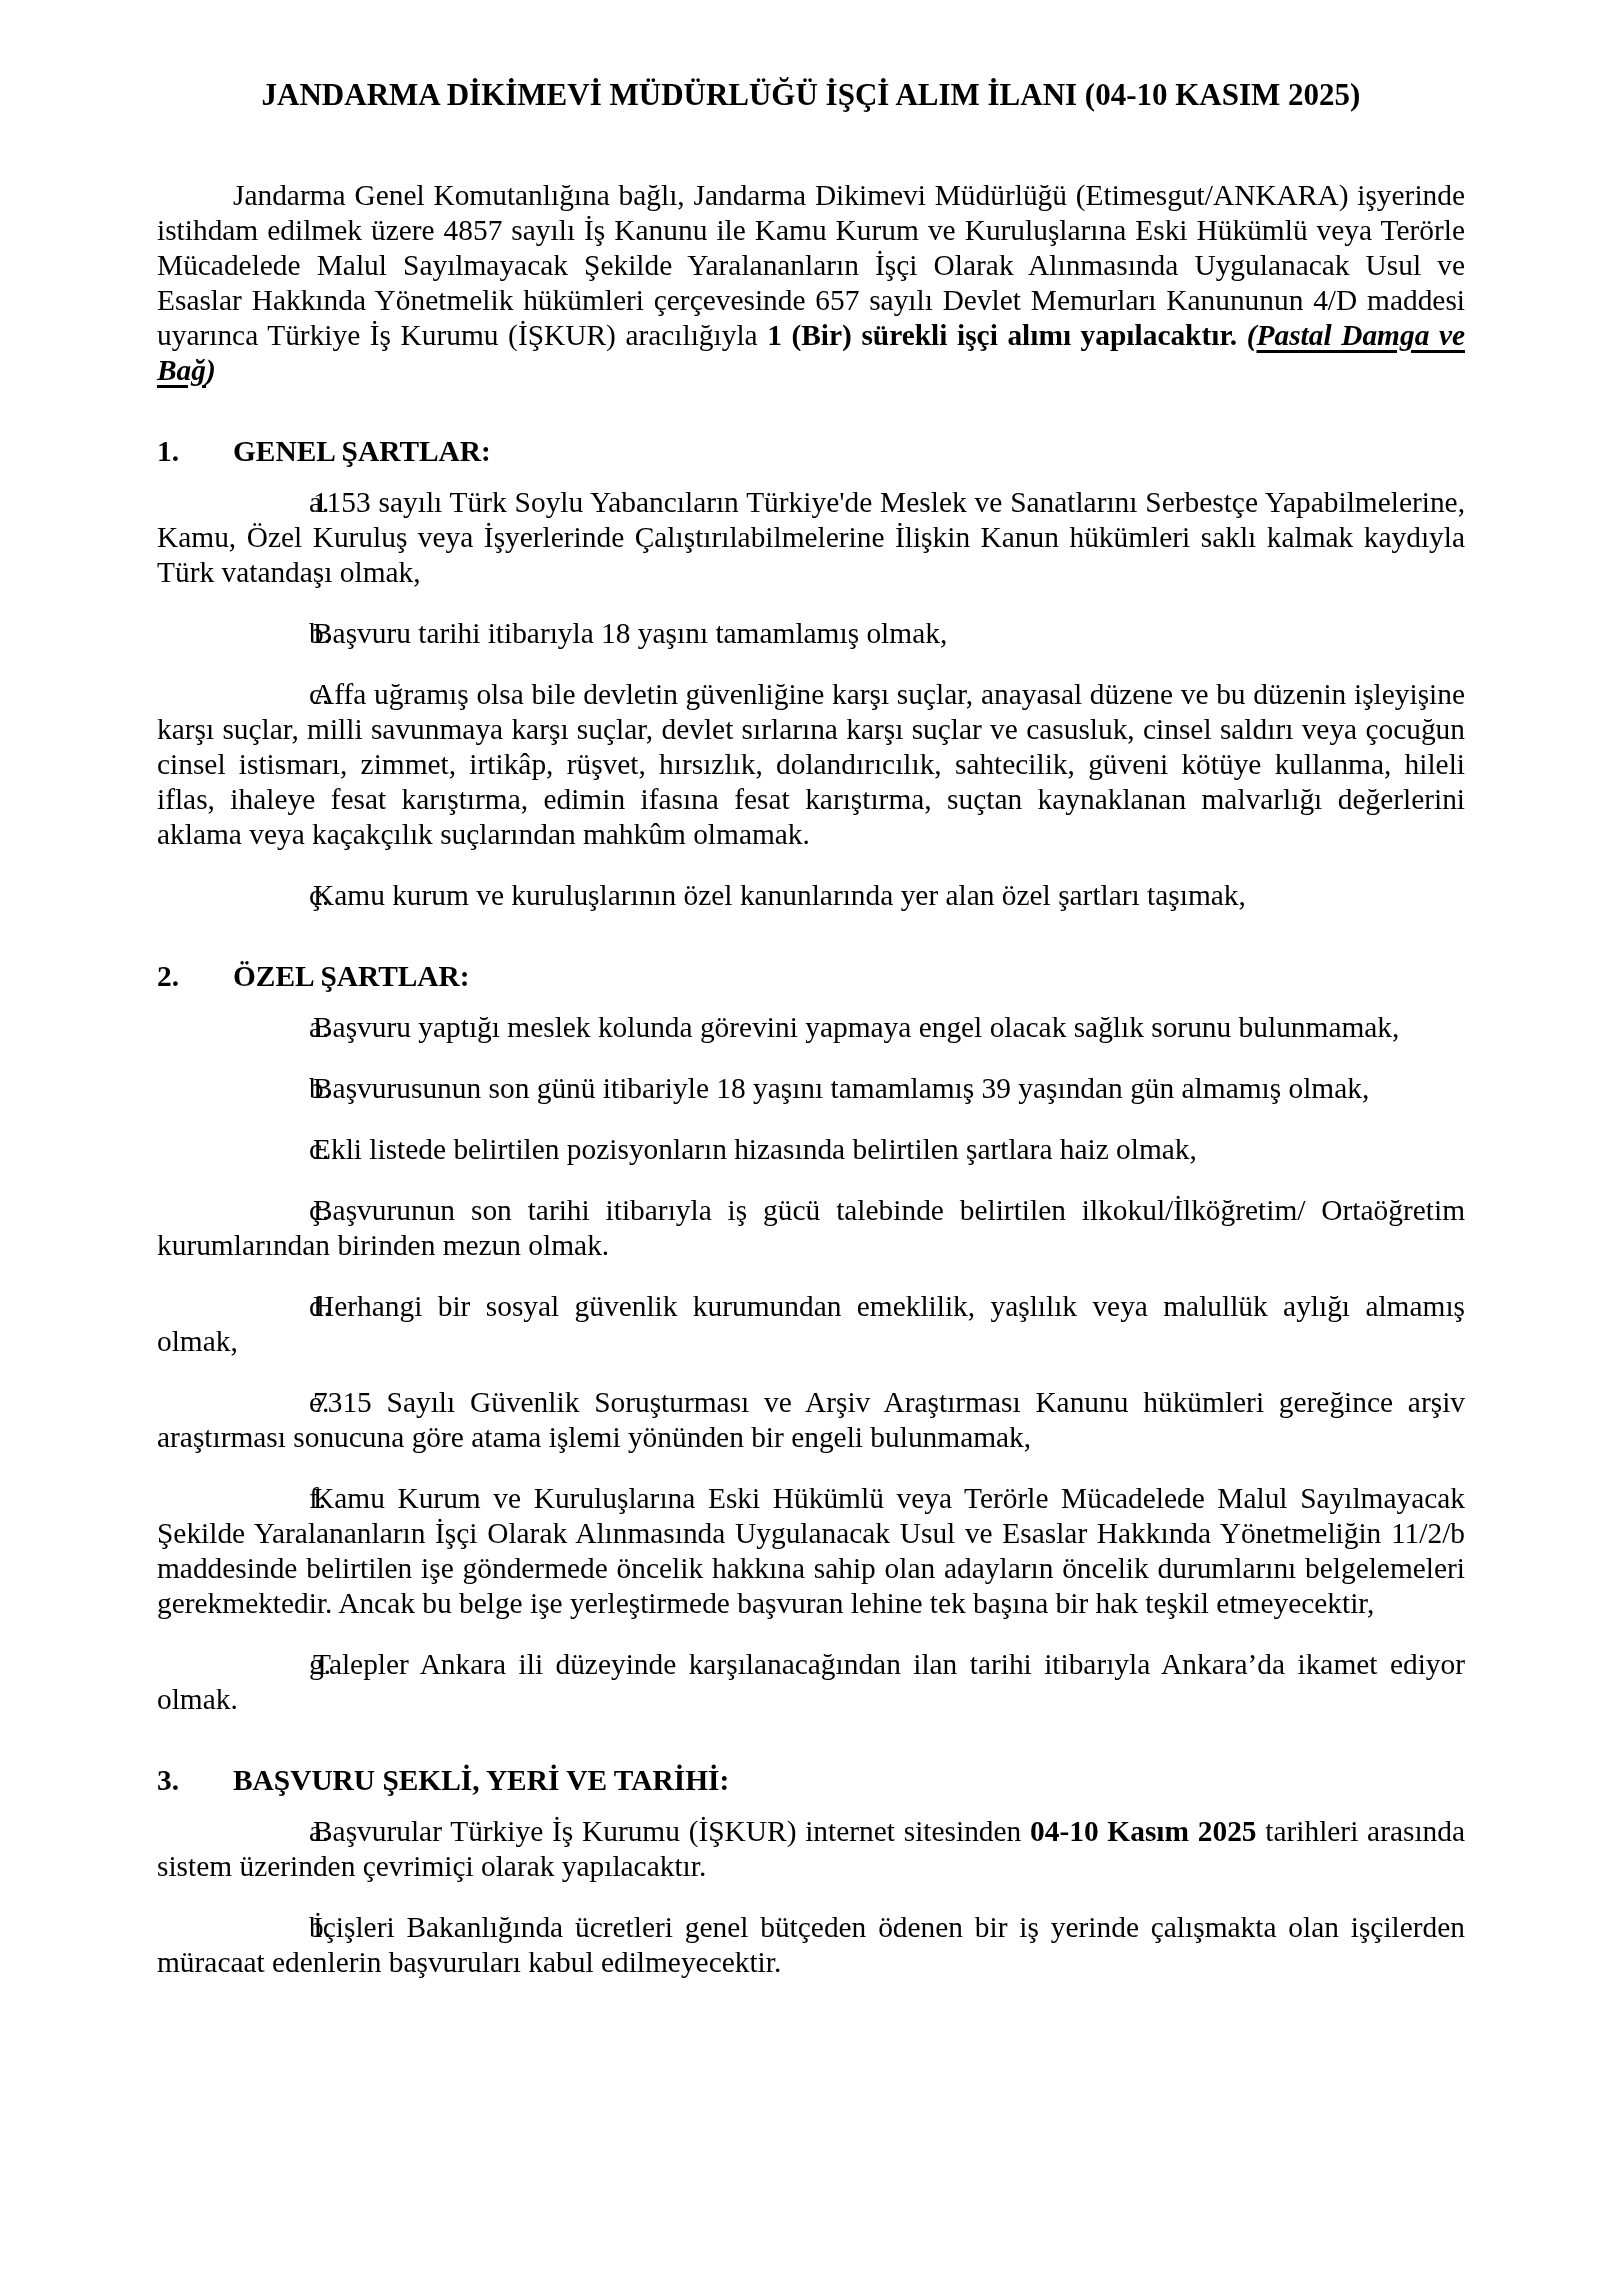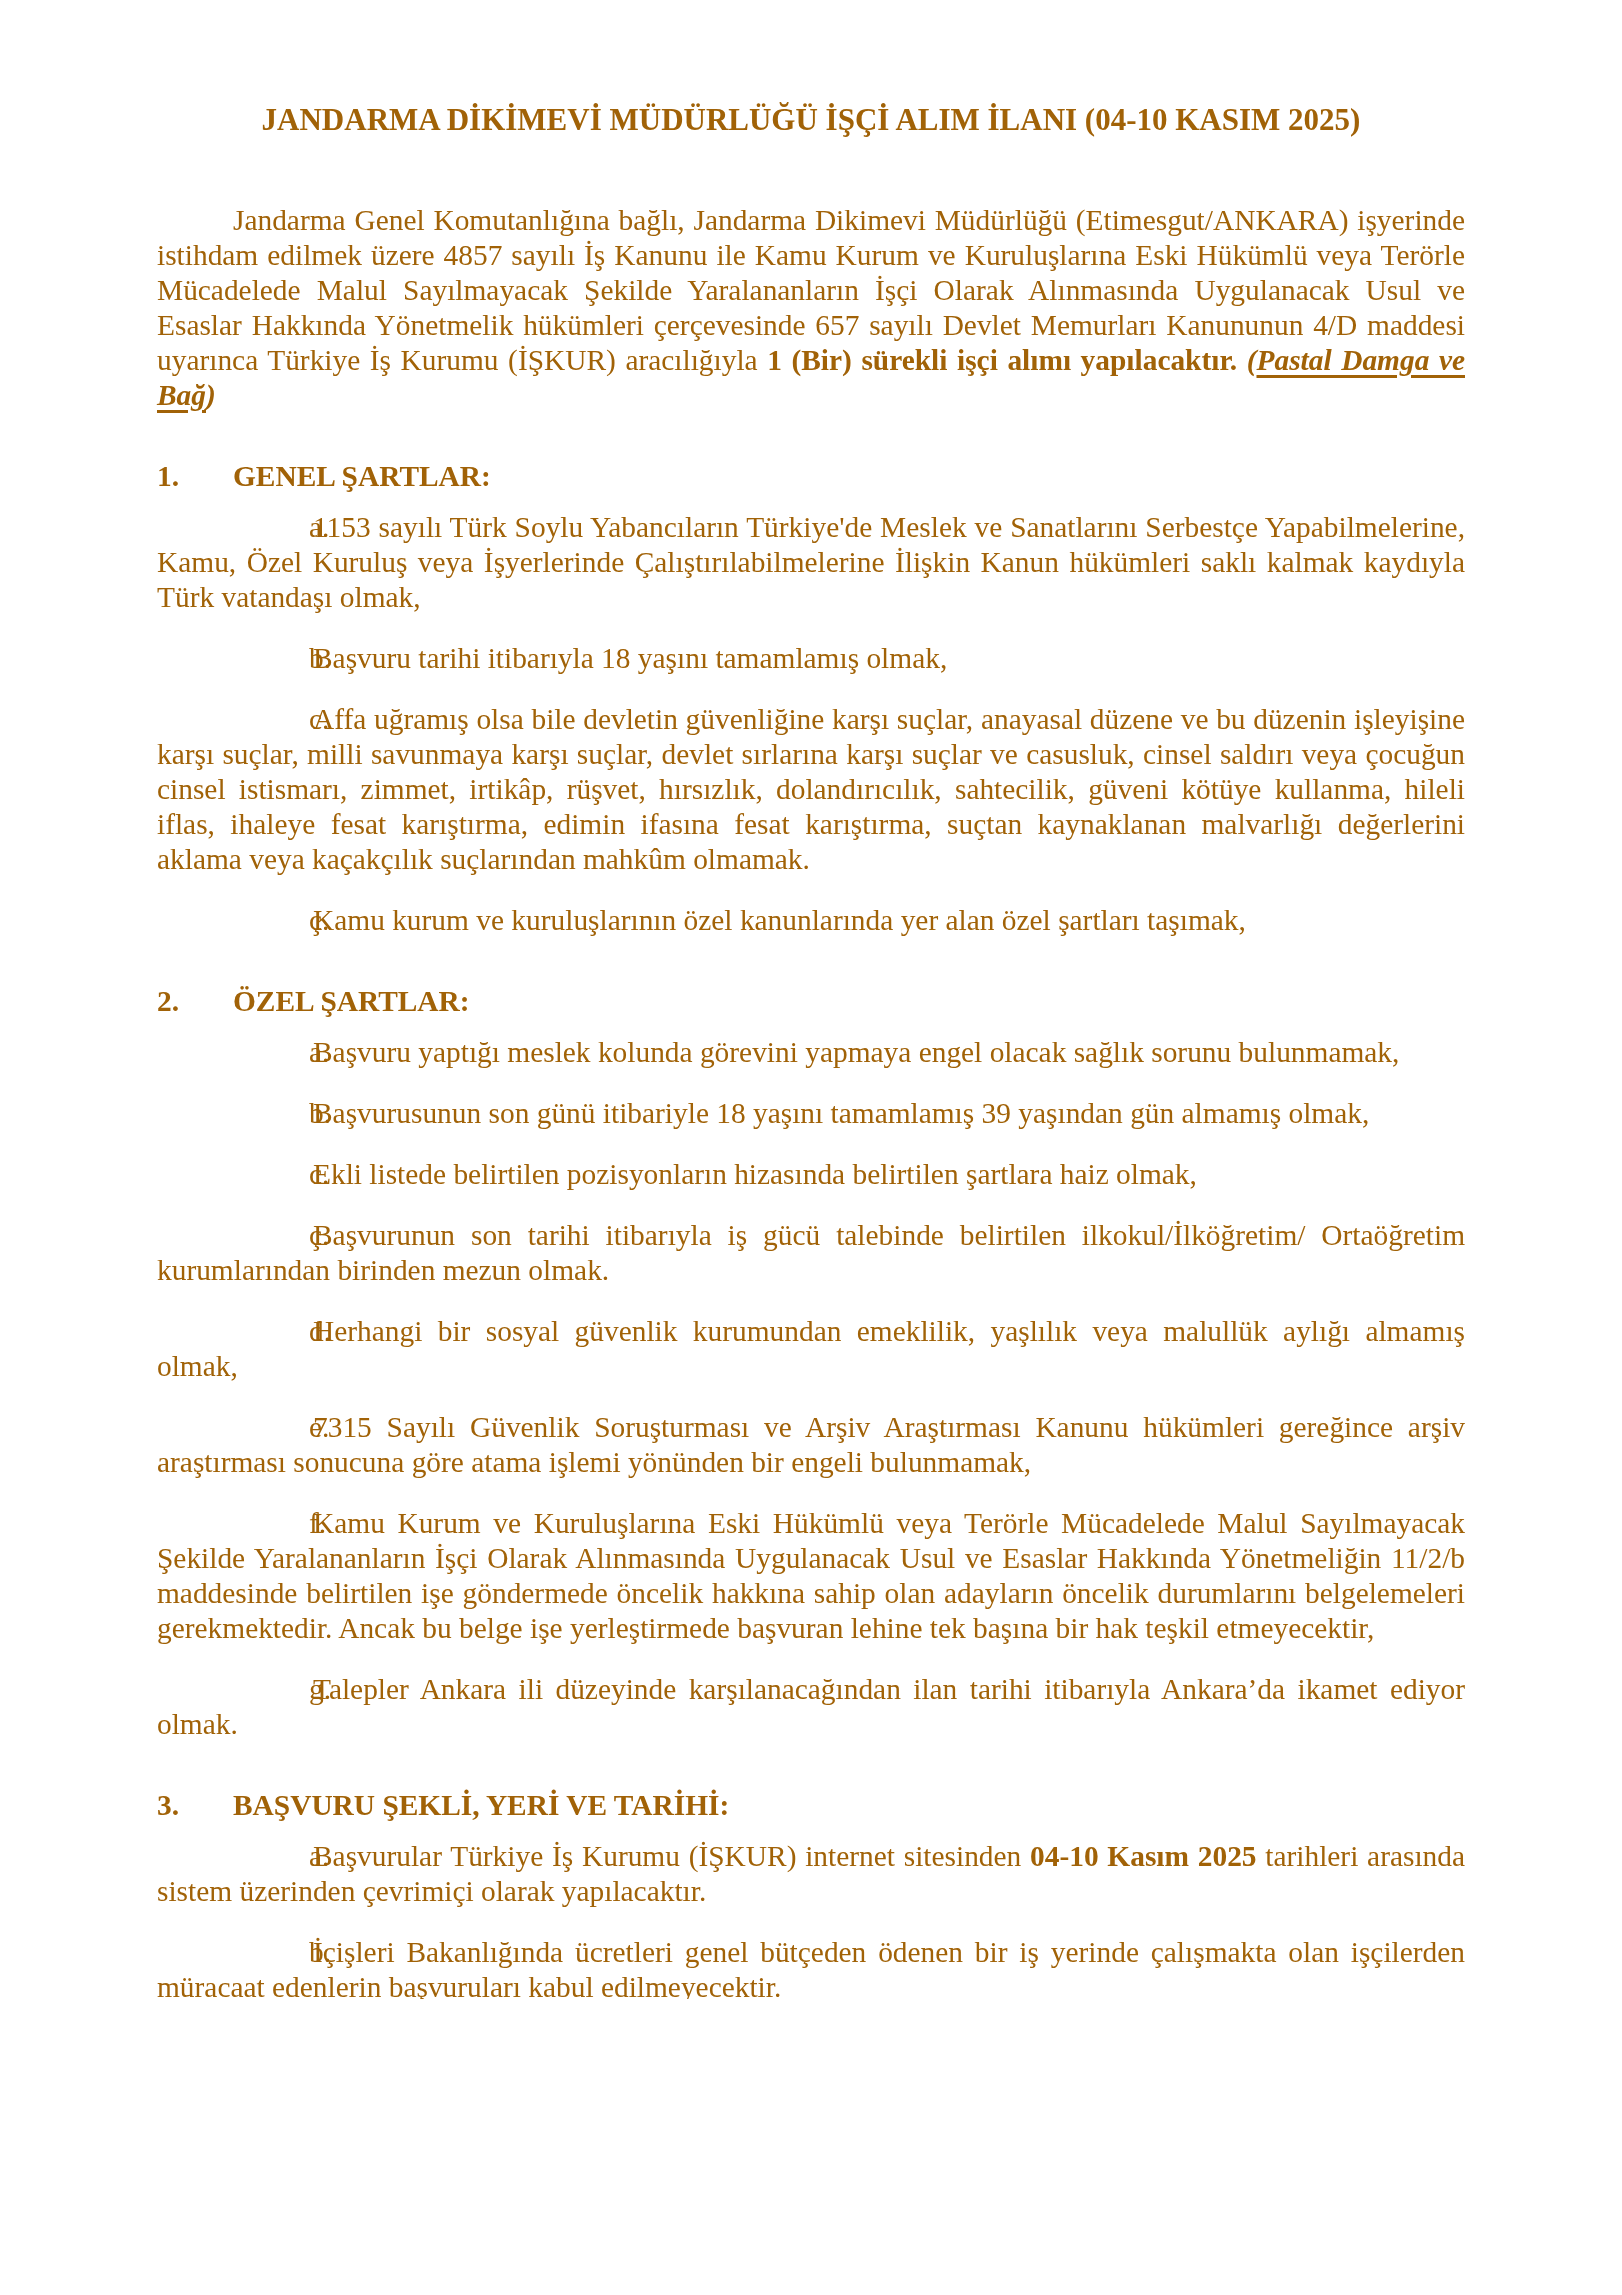--- a/index.html
+++ b/index.html
@@ -5,23 +5,23 @@
   html, body {
     margin: 0;
     padding: 0;
     background: #ffffff;
   }
   .page {
     position: relative;
     width: 1623px;
     height: 1999px;
     background: #ffffff;
-    color: #a16207;
+    color: #000000;
     box-sizing: border-box;
-    padding: 101px 158px 0 157px;
+    padding: 76px 158px 0 157px;
     font-family: "Liberation Serif", "DejaVu Serif", serif;
     font-size: 29.4px;
     line-height: 35px;
     overflow: hidden;
   }
   .title {
     font-size: 31px;
     font-weight: bold;
     text-align: center;
     margin: 0 0 65px 0;

